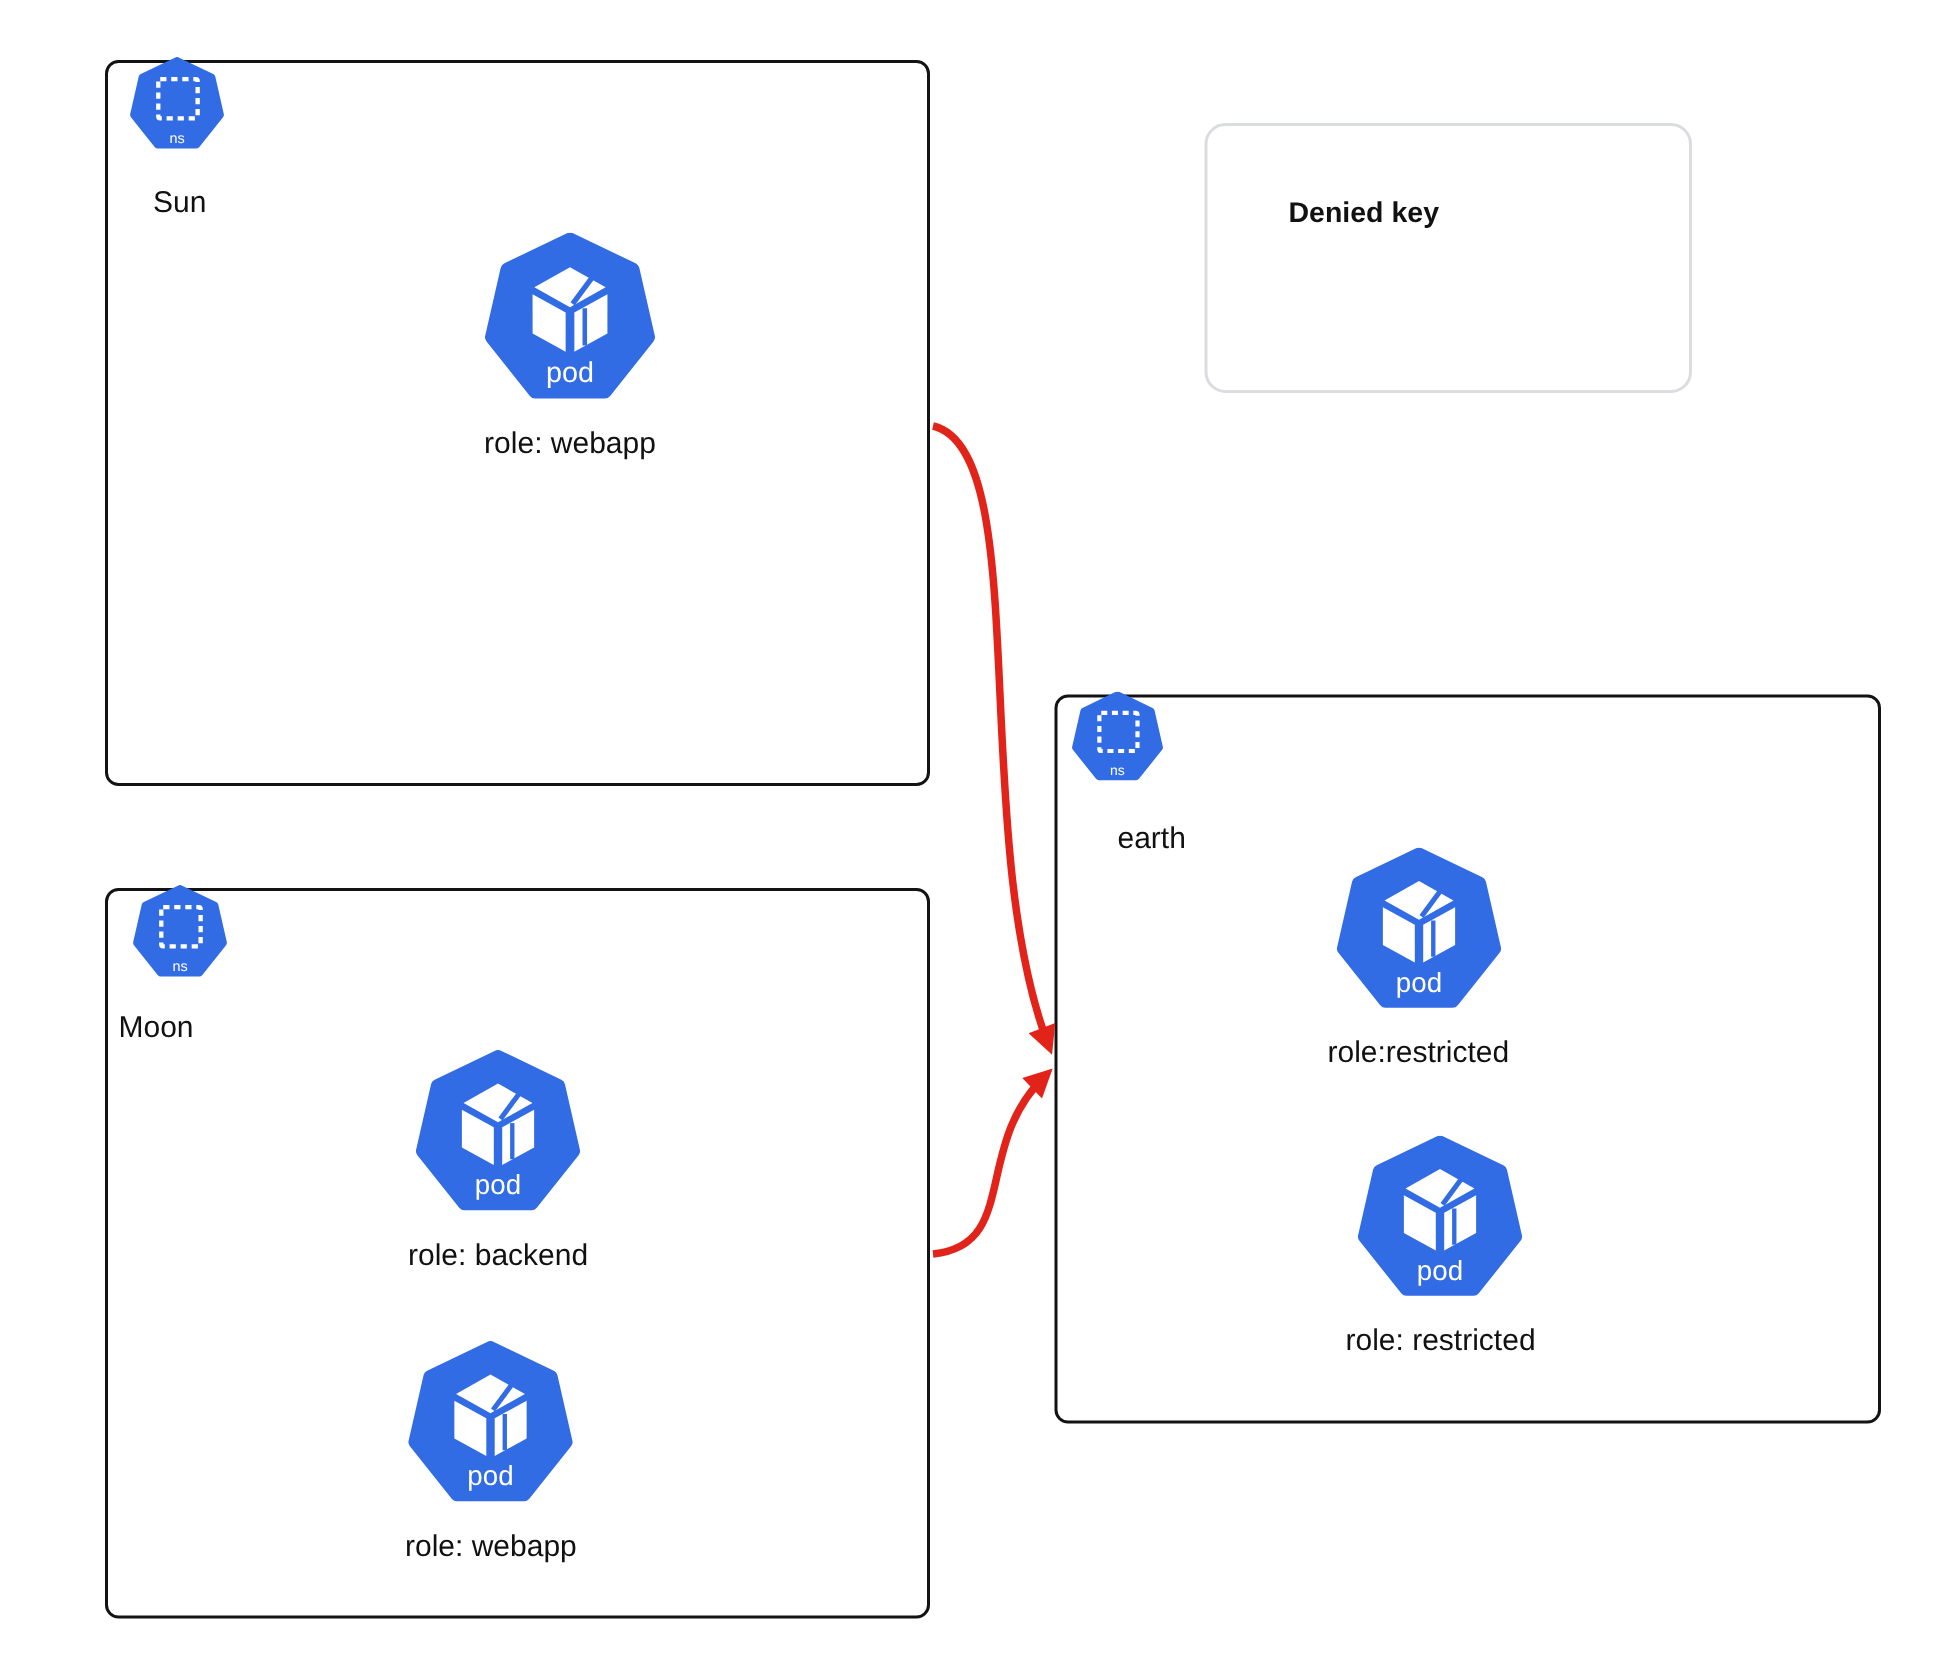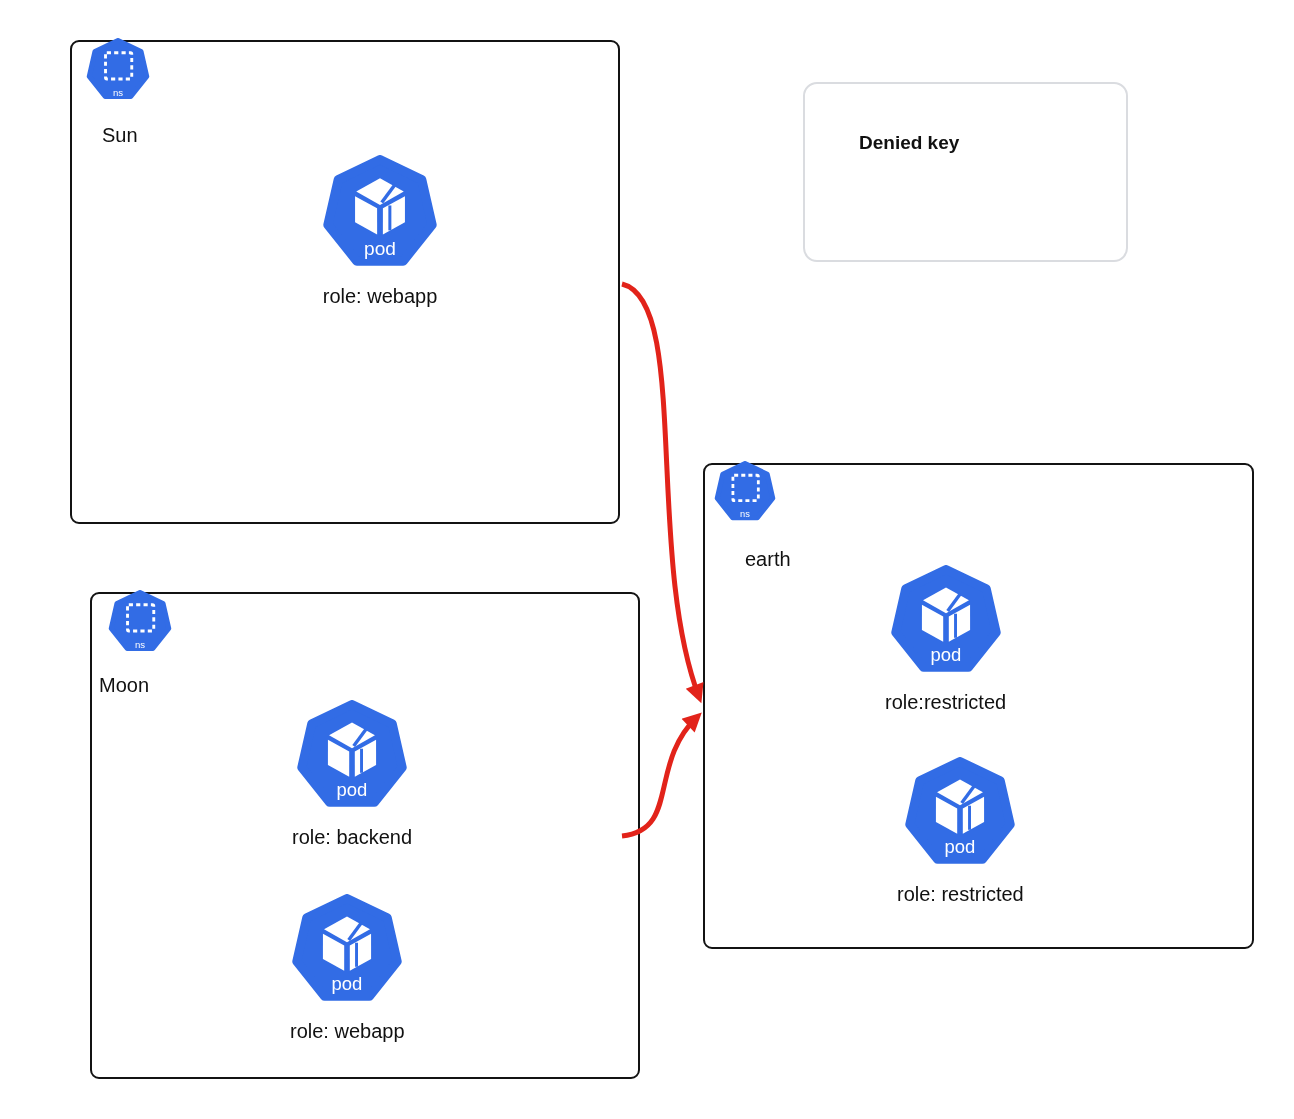--- a/index.html
+++ b/index.html
@@ -19,21 +19,21 @@
     color:var(--text-color);
     overflow:hidden;
   }
   .ns-box{
     position:absolute;
     border:2px solid var(--box-border);
     border-radius:9px;
     background:#ffffff;
   }
   #box-sun  {left:70px; top:40px;  width:550px; height:484px;}
-  #box-moon {left:70px; top:592px; width:550px; height:487px;margin-left:20px;}
+  #box-moon {left:70px; top:592px; width:550px; height:487px;}
   #box-earth{left:703px;top:463px; width:551px; height:486px;}
 
   .ns-icon{position:absolute;}
   #box-sun   .ns-icon{left:14px;top:-4px;width:64px;height:64px;}
   #box-moon  .ns-icon{left:16px;top:-4px;width:64px;height:64px;}
   #box-earth .ns-icon{left:9px; top:-4px;width:62px;height:62px;}
 
   .ns-name{
     position:absolute;
     font-size:20px;line-height:1.2;

